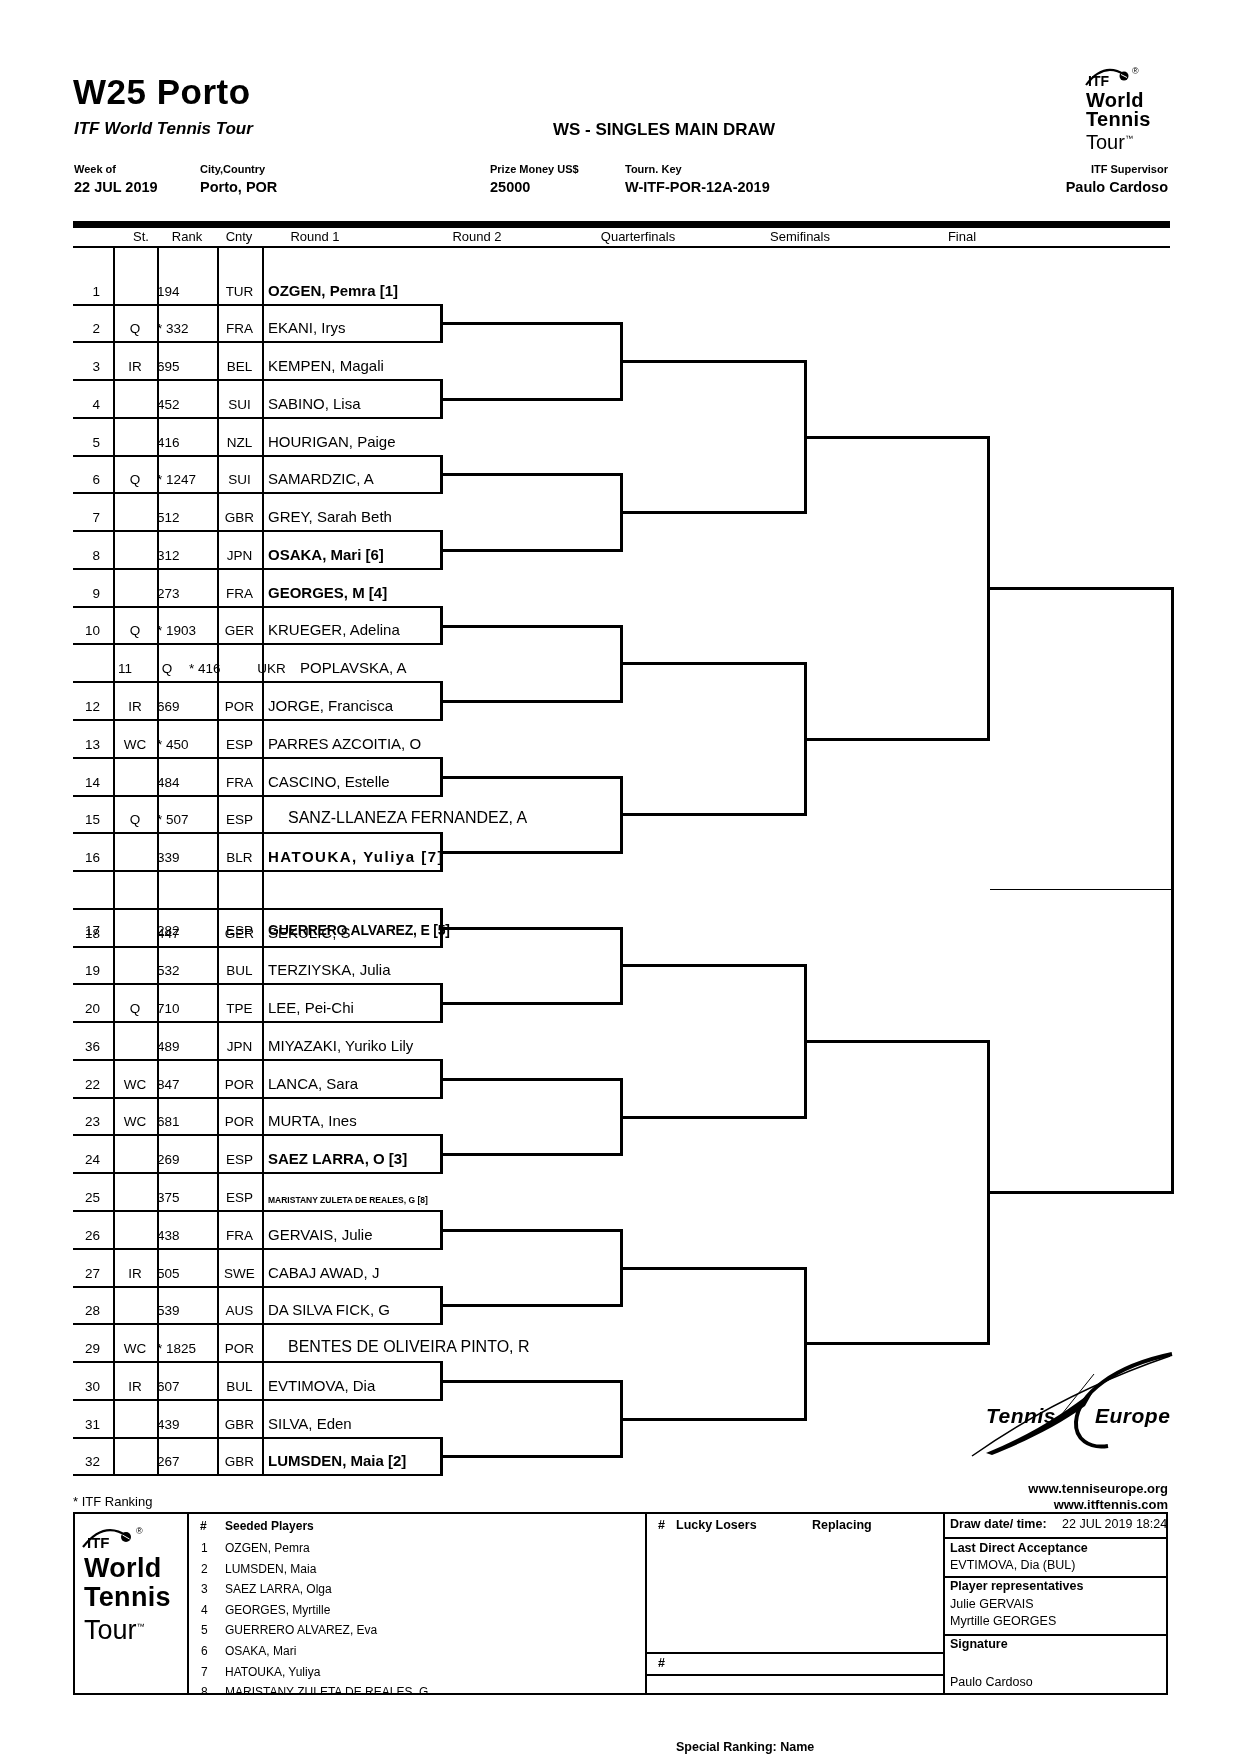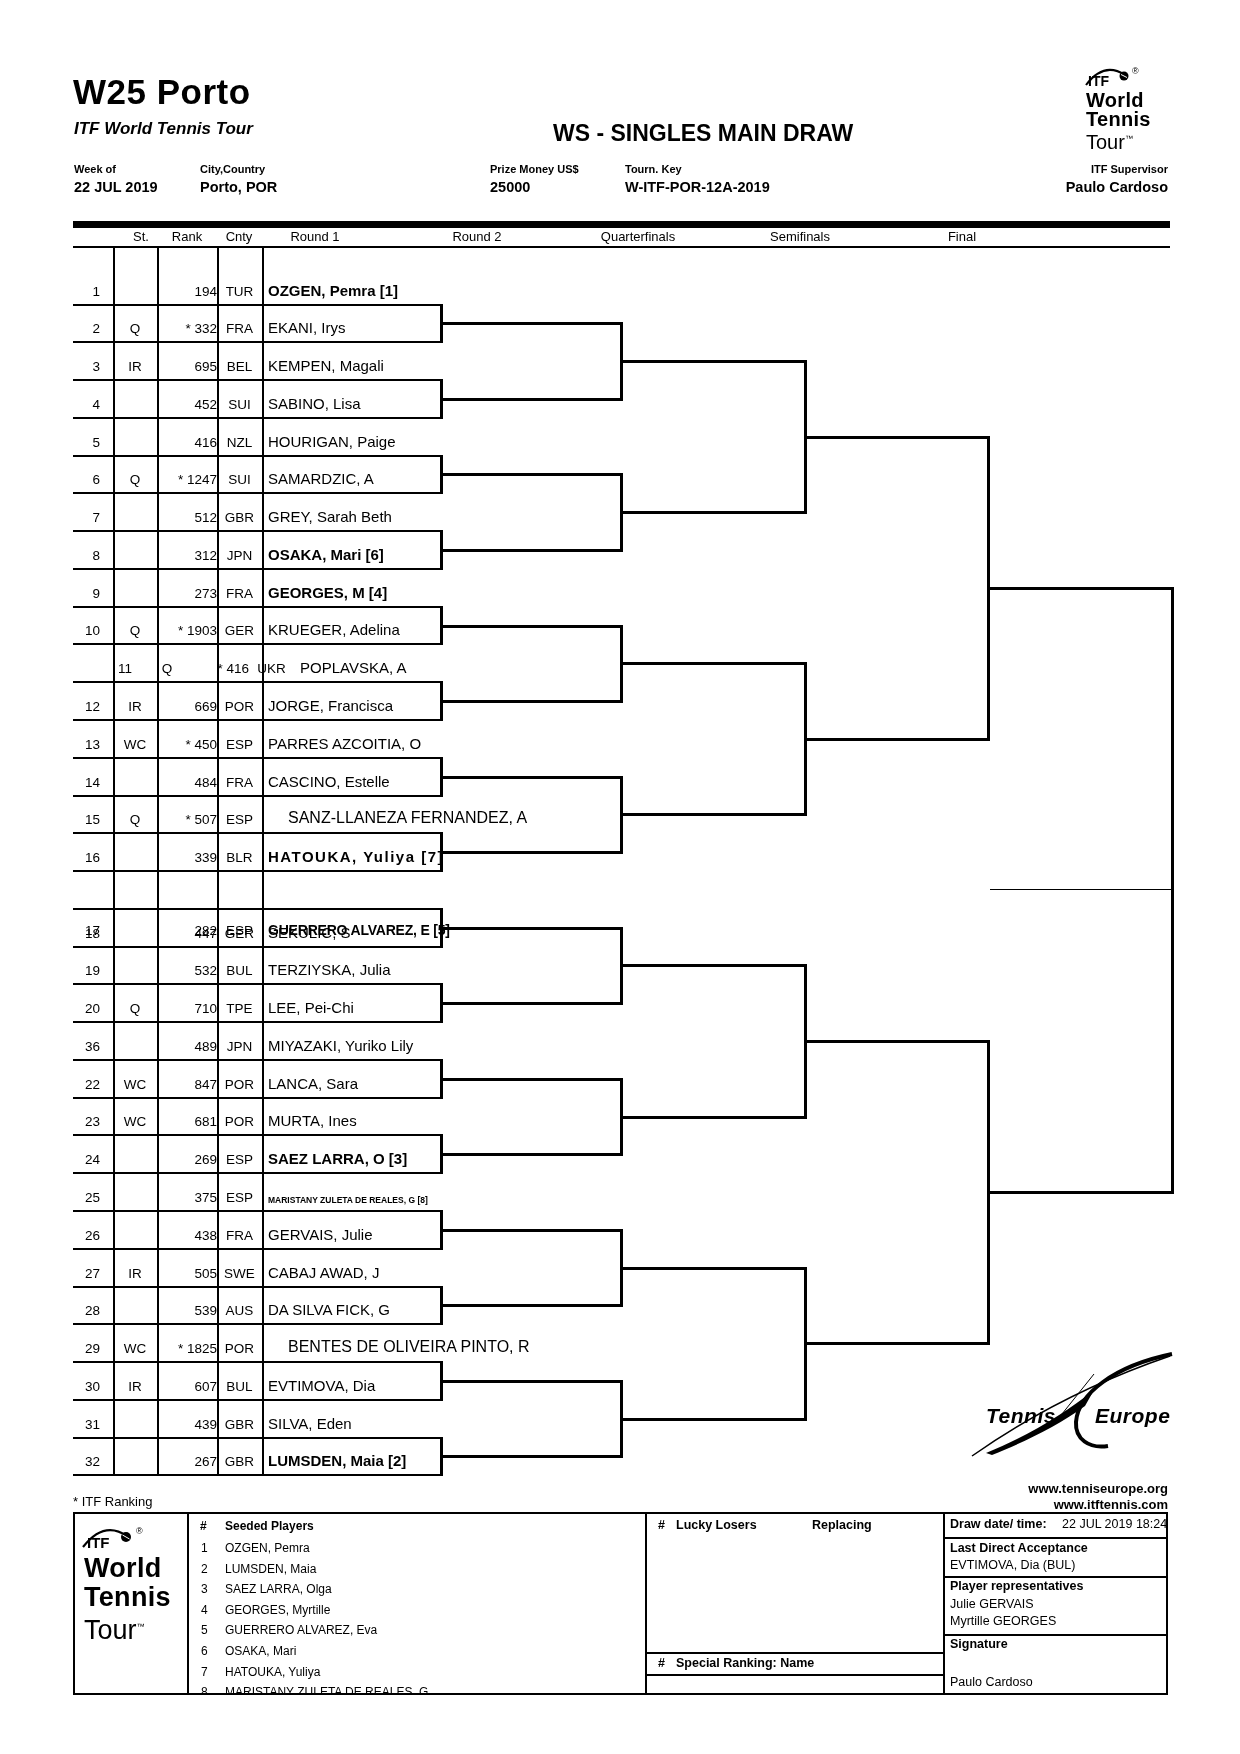--- a/index.html
+++ b/index.html
@@ -3,30 +3,30 @@
 <meta charset="utf-8">
 <style>
   * { margin:0; padding:0; box-sizing:border-box; }
   html,body { background:#9a9a9a; }
   #page { position:relative; width:1240px; height:1754px; background:#ffffff;
           font-family:"Liberation Sans", sans-serif; color:#000; overflow:hidden; margin:0 auto; }
   .abs { position:absolute; }
   .ln  { position:absolute; background:#000; }
   .title    { left:73px; top:72px;  font-size:35px; font-weight:bold; letter-spacing:0.5px; }
   .subtitle { left:74px; top:119px; font-size:17px; font-weight:bold; font-style:italic; }
-  .event-title { left:553px; top:120px; font-size:23px; font-weight:bold; }
+  .event-title { left:553px; top:120px; font-size:17px; font-weight:bold; }
   .lbl { position:absolute; font-size:11px; font-weight:bold; }
   .val { position:absolute; font-size:14.5px; font-weight:bold; }
   .r-align { text-align:right; }
   .colhead { position:absolute; top:229px; transform:translateX(-50%); font-size:13px; white-space:nowrap; }
   .row { position:absolute; left:0; width:460px; height:26px; }
   .c { position:absolute; bottom:5px; font-size:13.5px; white-space:nowrap; }
   .c-pos  { left:56px;  width:44px; text-align:right; }
   .c-st   { left:113px; width:44px; text-align:center; }
-  .c-rank { left:157px; width:60px; text-align:right; }
+  .c-rank { left:157px; width:60px; text-align:left; }
   .c-cty  { left:217px; width:45px; text-align:center; }
   .c-name { left:268px; width:180px; font-size:15px; }
   .seed { font-weight:bold; }
   .sm   { font-size:16px;margin-left:20px; }
   .cond { font-size:14px; letter-spacing:-0.2px; }
   .tiny { font-size:8.5px; }
   .sp   { letter-spacing:1.5px; }
   .footnote { left:73px; top:1494px; font-size:13px; }
   .f-bold { font-weight:bold; }
   .f12 { font-size:12.5px; }
@@ -474,21 +474,21 @@
       <span class="seeded-item" style="left: 12px; top: 150.6px;">7</span>
       <span class="seeded-item" style="left: 36px; top: 150.6px;">HATOUKA, Yuliya</span>
       <span class="seeded-item" style="left: 12px; top: 171.2px;">8</span>
       <span class="seeded-item" style="left: 36px; top: 171.2px;">MARISTANY ZULETA DE REALES, G</span>
     </div>
 
   <div class="abs f-bold f12" style="left:658px; top:1518px;">#</div>
   <div class="abs f-bold f12" style="left:676px; top:1518px;">Lucky Losers</div>
   <div class="abs f-bold f12" style="left:812px; top:1518px;">Replacing</div>
   <div class="abs f-bold f12" style="left:658px; top:1656px;">#</div>
-  <div class="abs f-bold f12" style="left:676px; top:1656px;">Special Ranking: Name</div>
+  <div class="abs f-bold f12" style="left:676px; top:1740px;">Special Ranking: Name</div>
 
   <div class="abs f-bold f12" style="left:950px;  top:1517px;">Draw date/ time:</div>
   <div class="abs f12" style="left:1062px; top:1517px;">22 JUL 2019 18:24</div>
   <div class="abs f-bold f12" style="left:950px;  top:1541px;">Last Direct Acceptance</div>
   <div class="abs f12" style="left:950px;  top:1558px;">EVTIMOVA, Dia (BUL)</div>
   <div class="abs f-bold f12" style="left:950px;  top:1579px;">Player representatives</div>
   <div class="abs f12" style="left:950px;  top:1597px;">Julie GERVAIS</div>
   <div class="abs f12" style="left:950px;  top:1614px;">Myrtille GEORGES</div>
   <div class="abs f-bold f12" style="left:950px;  top:1637px;">Signature</div>
   <div class="abs f12" style="left:950px;  top:1675px;">Paulo Cardoso</div>

